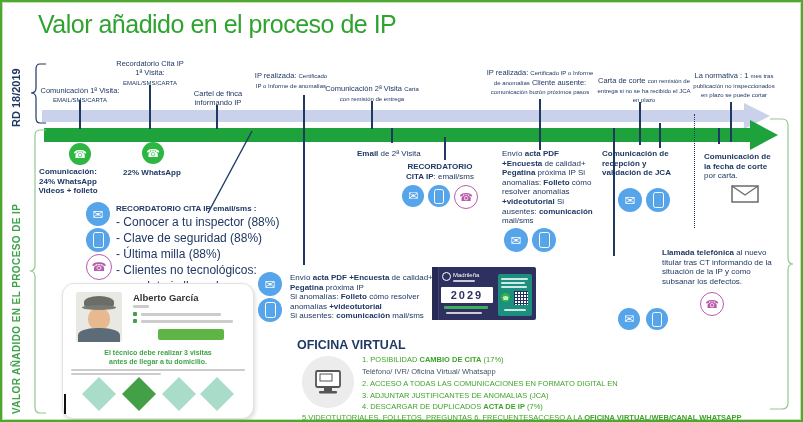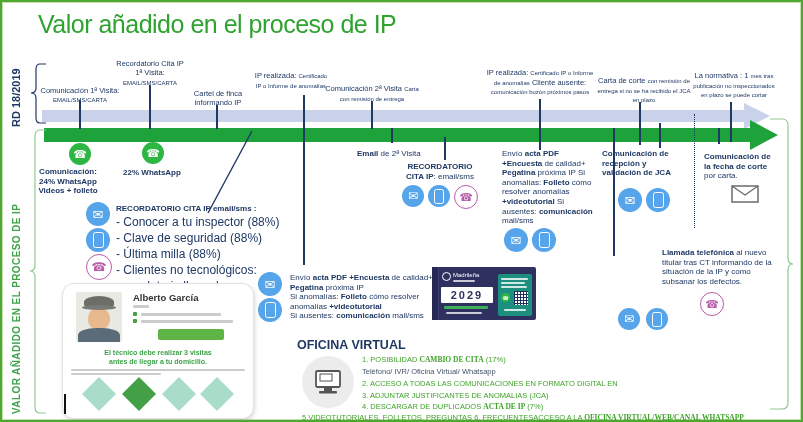--- a/index.html
+++ b/index.html
@@ -48,21 +48,21 @@
   .diam.active{background:#43a047;}
   
   .sticker{left:430px;top:265px;width:104px;height:53px;background:#2e3160;border-radius:2px;z-index:3;}
   .wbar{background:rgba(255,255,255,.75);height:2px;border-radius:1px;}
   .tealbar{background:rgba(255,255,255,.8);height:1.5px;border-radius:1px;}
   .qr{width:14px;height:14px;background:#fff;
       background-image:linear-gradient(90deg,#20315c 1px,transparent 1px),linear-gradient(#20315c 1px,transparent 1px);
       background-size:3px 3px;}
   
   .ol{font-size:7.5px;line-height:1.1;color:#3fa32a;white-space:nowrap;z-index:3;}
-  .ol b{font-weight:bold;font-family:Liberation Serif, serif;}
+  .ol b{font-weight:bold;}
   .ol.gray{color:#44546a;}
 </style>
 </head>
 <body>
 
 <div id="canvas">
 
   <div class="abs title" style="left:36px;top:8px;">Valor añadido en el proceso de IP</div>
 
   <div class="abs vtext rd" style="left:8px;top:55px;height:70px;">RD 18/2019</div>

